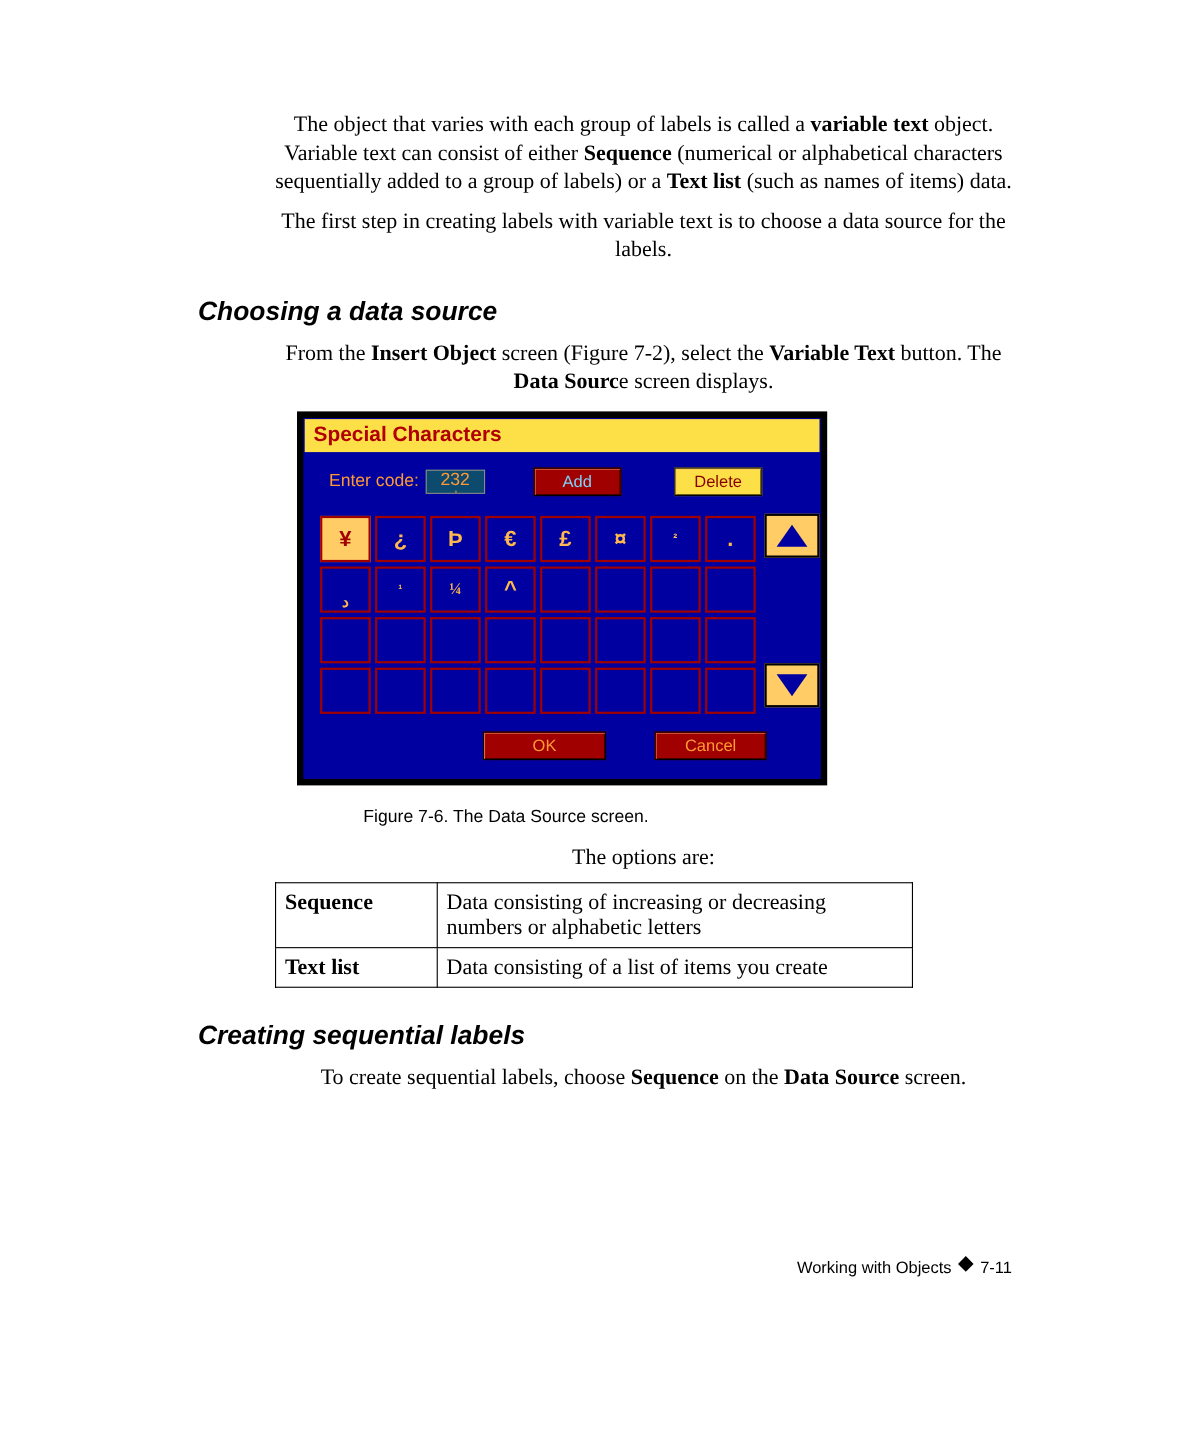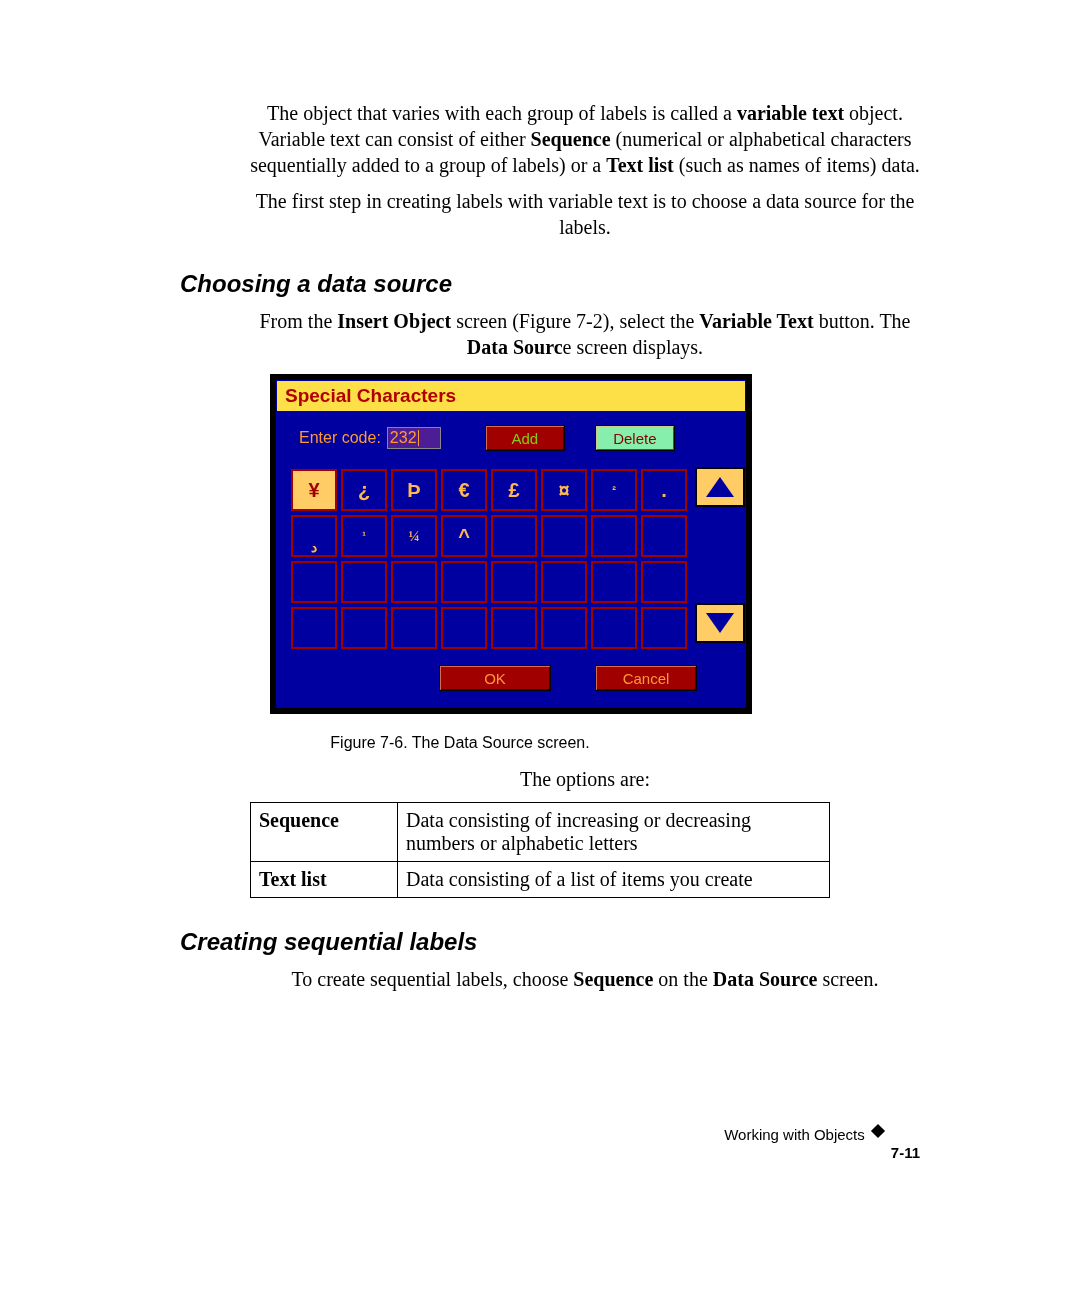--- a/index.html
+++ b/index.html
@@ -57,28 +57,29 @@
   }
   .enter-label {
     color: #ff9933;
     font-family: Arial, sans-serif;
     font-size: 16px;
     margin-right: 6px;
   }
   .code-input {
     display: inline-flex;
     align-items: center;
-    background: #4c1d95;
+    background: #0c4a6e;
     border: 1px solid #888;
     color: #ff9933;
     font-family: Arial, sans-serif;
     font-size: 16px;
     width: 48px;
     height: 20px;
     padding: 0 2px;
+    flex-direction: column;
   }
   .cursor-bar {
     display: inline-block;
     width: 1px;
     height: 16px;
     background: #ff9933;
     margin-left: 1px;
   }
   .sc-btn {
     display: inline-flex;
@@ -86,28 +87,28 @@
     justify-content: center;
     font-family: Arial, sans-serif;
     font-size: 15px;
     height: 24px;
     border: 1px solid #000;
     box-shadow: inset 1px 1px 0 rgba(255,180,120,0.6), inset -1px -1px 0 rgba(0,0,0,0.6);
     background: #a00000;
   }
   .btn-add {
     width: 78px;
-    color: #84cc16;
+    color: #7dd3fc;
     margin-left: 44px;
   }
   .btn-delete {
     width: 78px;
     color: #880000;
-    background: #86efac;
-    margin-left: 30px;
+    background: #fde047;
+    margin-left: 48px;
   }
   .char-area {
     display: flex;
     padding: 6px 10px 16px 14px;
     align-items: flex-start;
   }
   .char-grid {
     display: grid;
     grid-template-columns: repeat(8, 46px);
     grid-auto-rows: 42px;
@@ -195,21 +196,21 @@
     font-size: 15px;
     display: flex;
   }
   .footer .diamond {
     display: inline-block;
     width: 10px; height: 10px;
     background: #000;
     transform: rotate(45deg);
     margin: 0 8px;
   }
-  .footer .pn { font-weight: bold; margin-top: 18px; }
+  .footer .pn { font-weight: normal; }
 </style>
 </head>
 <body>
 
 <div class="page">
 
   <div class="indent">
     <p>
       <span>The object that varies with each group of labels is called a </span><b>variable text</b><span> object. Variable text can consist of either </span><b>Sequence</b><span> (numerical or alphabetical characters sequentially added to a group of labels) or a </span><b>Text list</b><span> (such as names of items) data.</span>
     </p>

